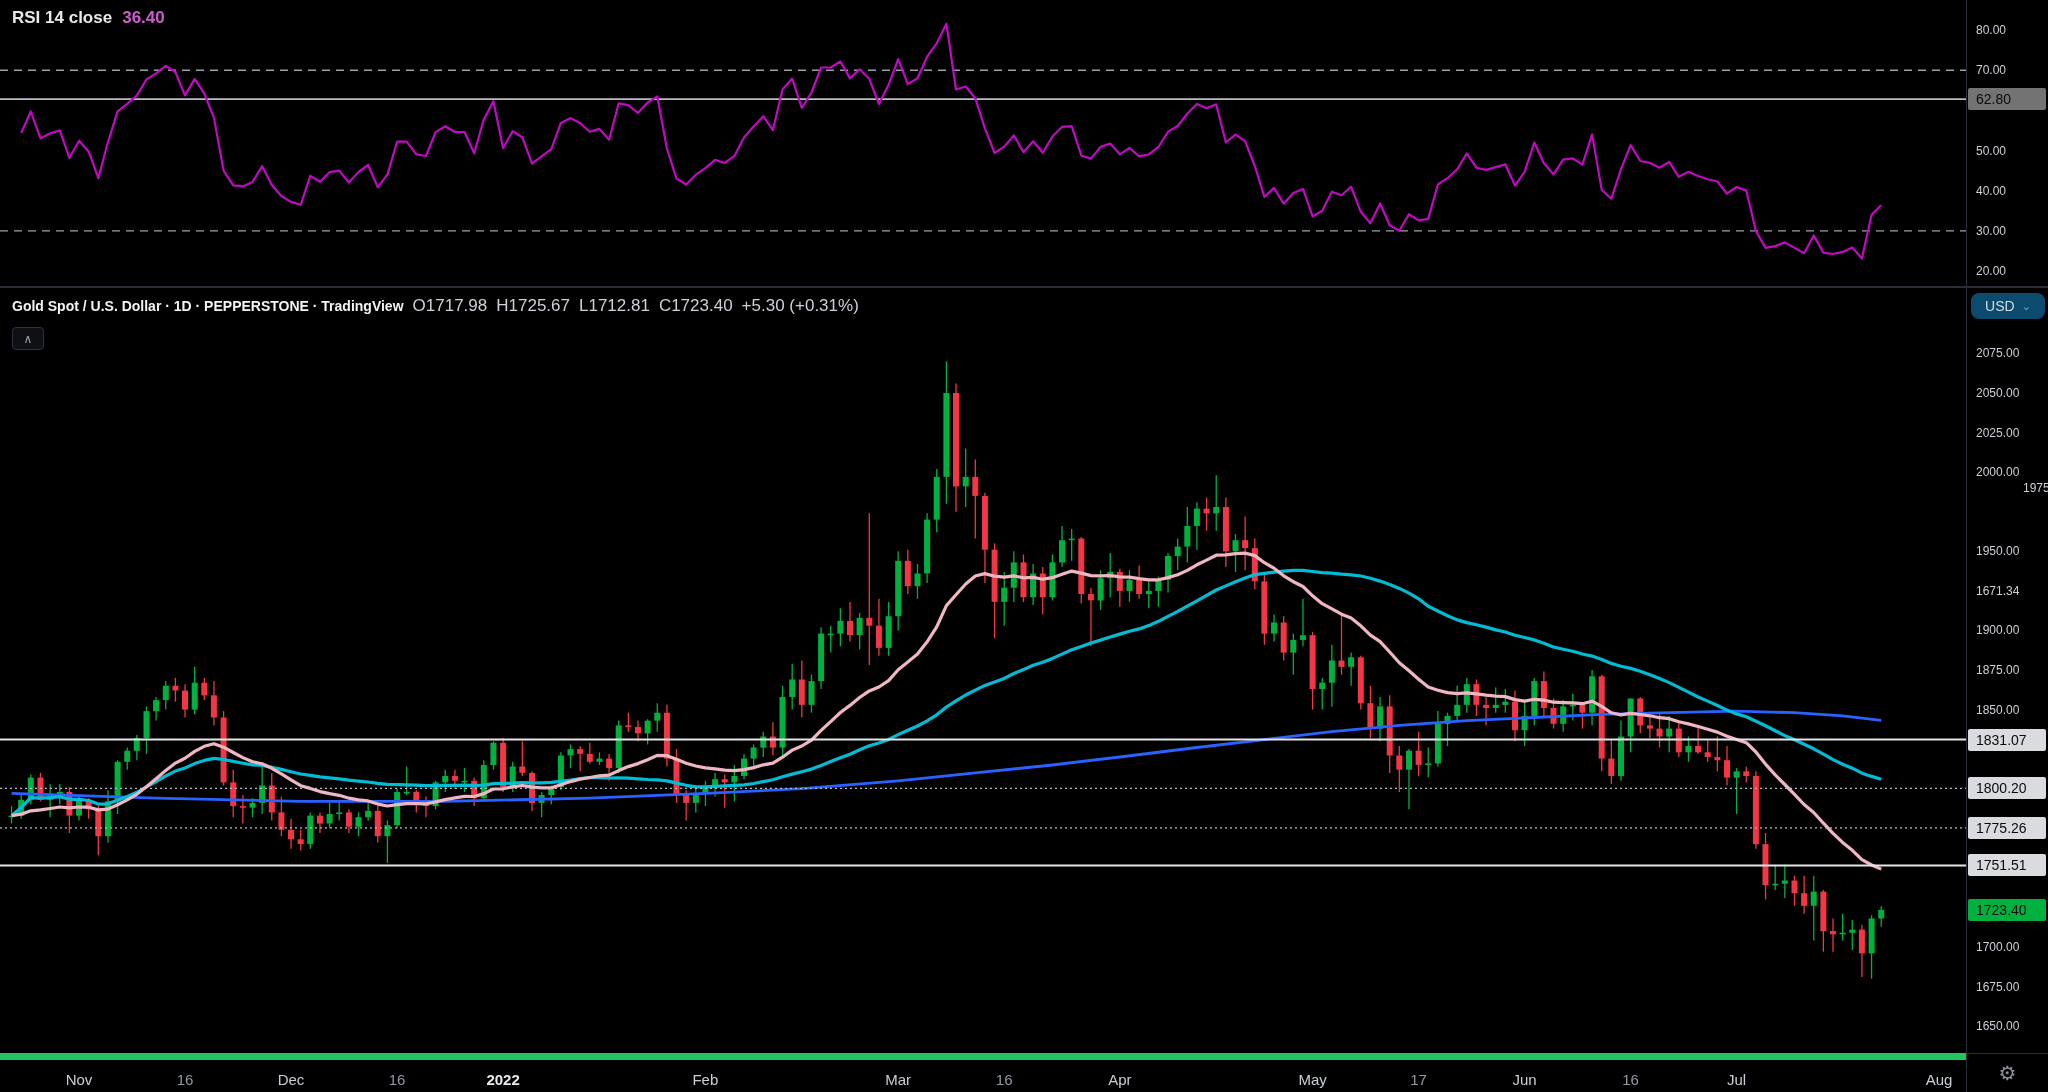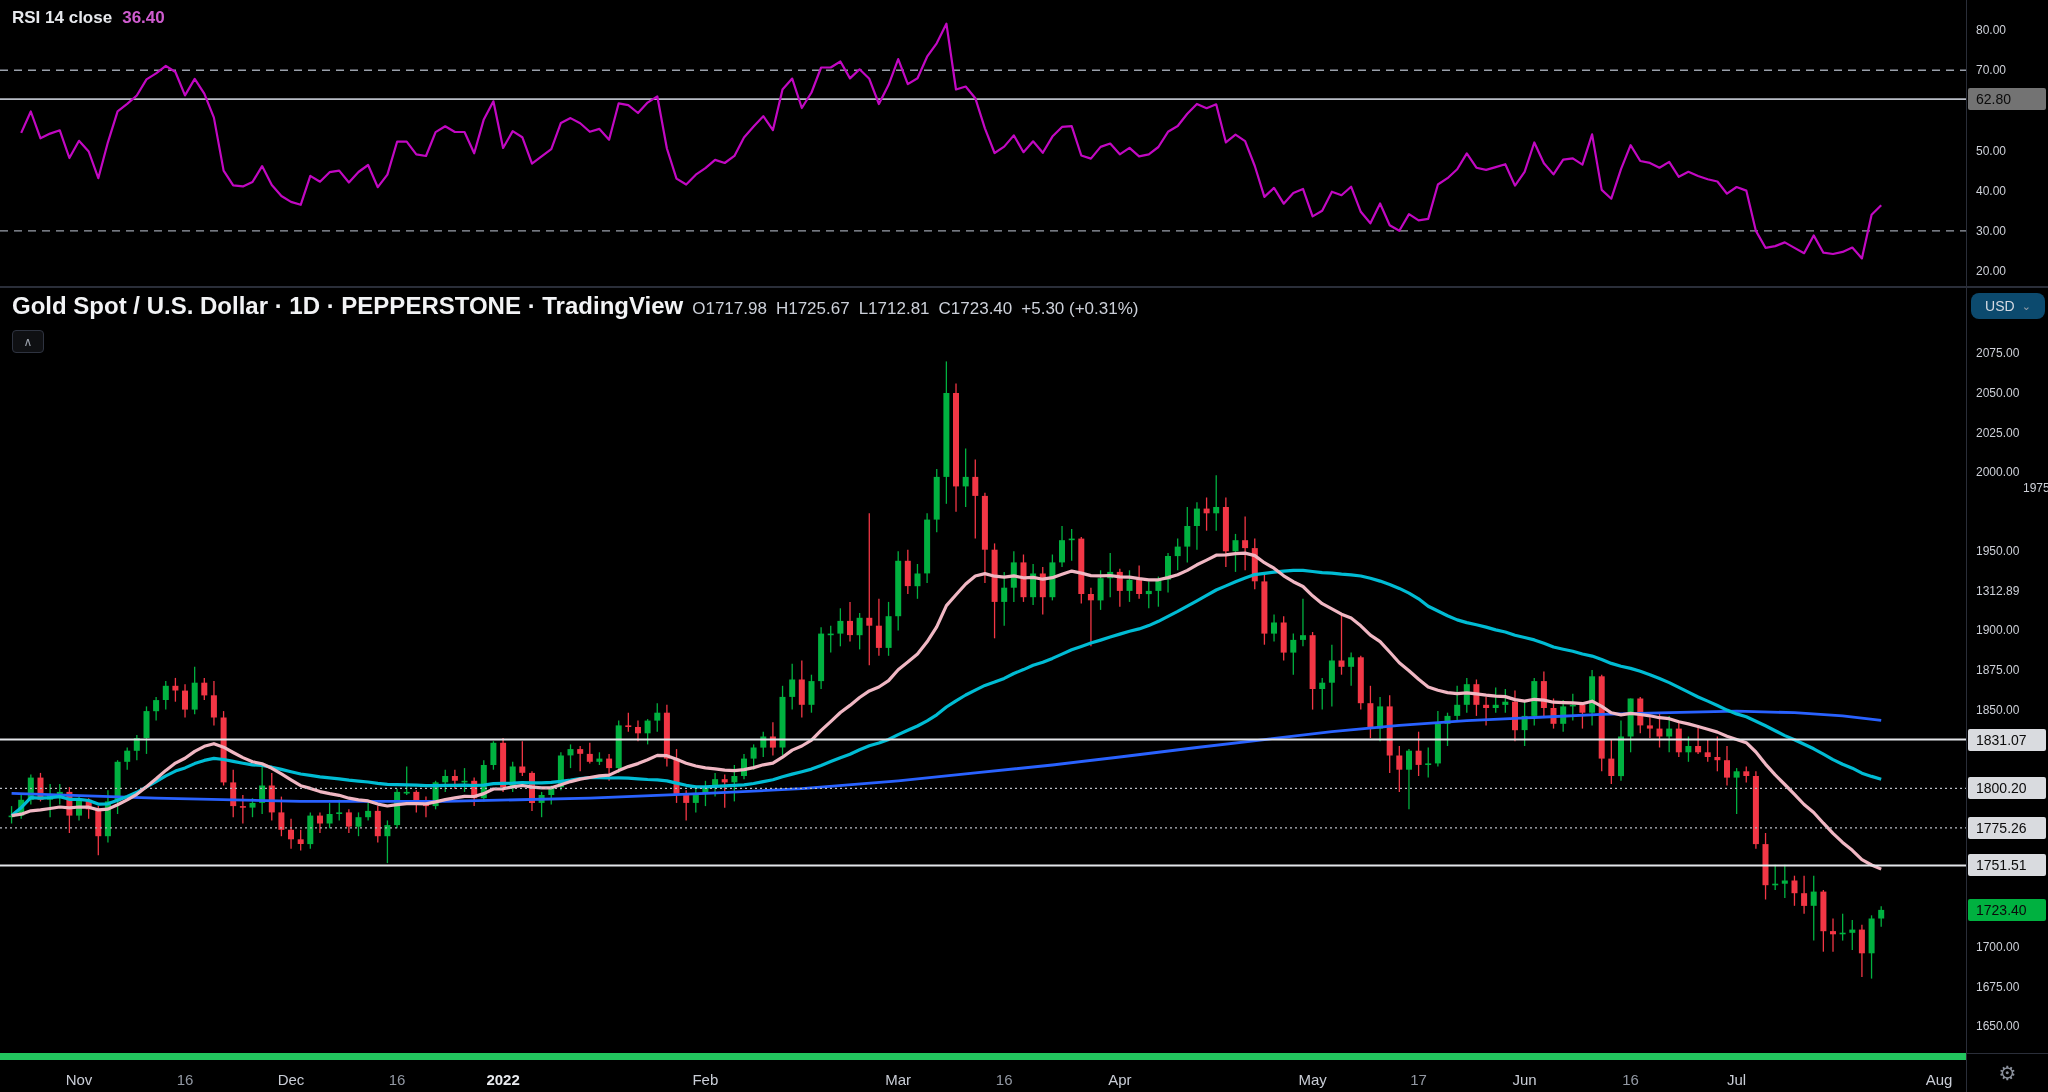--- a/index.html
+++ b/index.html
@@ -18,21 +18,21 @@
   #time-axis  { position:absolute; left:0; top:1053px; width:1966px; height:39px; border-top:7px solid #22c55e; background:#000; z-index:4; cursor:ew-resize; }
   #axis-corner{ position:absolute; left:1966px; top:1053px; width:82px; height:39px; border-top:1px solid #2a2e39; border-left:1px solid #2a2e39; background:#000; z-index:4; display:flex; align-items:center; justify-content:center; }
   #gear { color:#8b919c; font-size:20px; cursor:pointer; line-height:1; }
 
   .legend { position:absolute; left:12px; top:8px; z-index:10; }
   #rsi-pane .legend { display:flex; gap:10px; align-items:baseline; font-size:17px; }
   .leg-label { color:#e6e8ec; font-weight:700; }
   .leg-value { font-weight:700; }
 
   .legend-row { margin-bottom:10px; font-size:17px; line-height:22px; white-space:nowrap; }
-  .title-row .sym-title { color:#f2f3f5; font-weight:700; font-size:24px; }
+  .title-row .sym-title { color:#f2f3f5; font-weight:700; font-size:14px; }
   .ohlc { color:#ccd0d9; margin-left:9px; }
   .ind-row .ind-label { color:#e2e4e9; font-weight:700; }
   .ind-row .ind-value { margin-left:9px; font-weight:700; }
   #collapse-btn { width:32px; height:23px; background:#0f1013; border:1px solid #2e3340; border-radius:4px; color:#9aa0aa; font-size:12px; display:flex; align-items:center; justify-content:center; padding:0; cursor:pointer; margin-top:4px; }
 
   #usd-selector { position:absolute; left:4px; top:293px; width:74px; height:26px; background:#0c4a6e; border-radius:8px; display:flex; align-items:center; justify-content:center; gap:7px; font-size:14px; color:#d6dae2; z-index:8; cursor:pointer; }
   #usd-selector .chev { font-size:11px; color:#9aa0aa; }
 
   .p-tick { position:absolute; left:9px; transform:translateY(-50%); font-size:12px; color:#cdd0d8; z-index:5; white-space:nowrap; }
   .p-label { position:absolute; left:1px; right:2px; transform:translateY(-50%); font-size:14px; background:#d9dbdf; color:#0b0b0b; padding:3px 0 3px 8px; border-radius:2px; z-index:6; white-space:nowrap; }
@@ -474,21 +474,21 @@
     <div id="usd-selector">
       <span>USD</span>
       <span class="chev">⌄</span>
     </div>
   <div class="p-tick" style="top: 1026.1px;">1650.00</div>
       <div class="p-tick" style="top: 986.529px;">1675.00</div>
       <div class="p-tick" style="top: 946.963px;">1700.00</div>
       <div class="p-tick" style="top: 709.566px;">1850.00</div>
       <div class="p-tick" style="top: 670px;">1875.00</div>
       <div class="p-tick" style="top: 630.434px;">1900.00</div>
-      <div class="p-tick" style="top: 590.868px;">1312.89</div>
+      <div class="p-tick" style="top: 590.868px;">1671.34</div>
       <div class="p-tick" style="top: 551.302px;">1950.00</div>
       <div class="p-tick" style="top: 488px; margin-left: 47px;">1975.00</div>
       <div class="p-tick" style="top: 472.169px;">2000.00</div>
       <div class="p-tick" style="top: 432.603px;">2025.00</div>
       <div class="p-tick" style="top: 393.037px;">2050.00</div>
       <div class="p-tick" style="top: 353.471px;">2075.00</div>
       <div class="p-tick" style="top: 313.905px;">2100.00</div>
       <div class="p-tick" style="top: 30.1049px;">80.00</div>
       <div class="p-tick" style="top: 70.2448px;">70.00</div>
       <div class="p-tick" style="top: 150.524px;">50.00</div>

